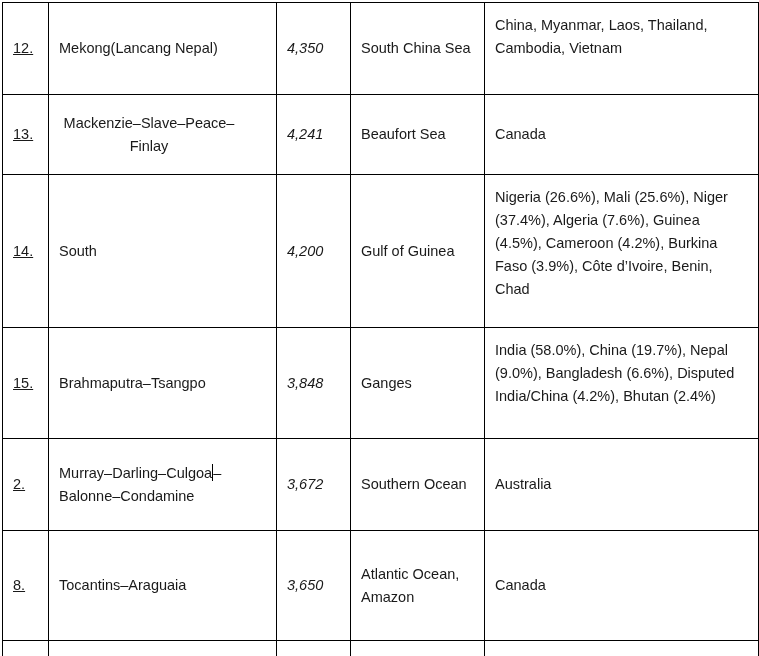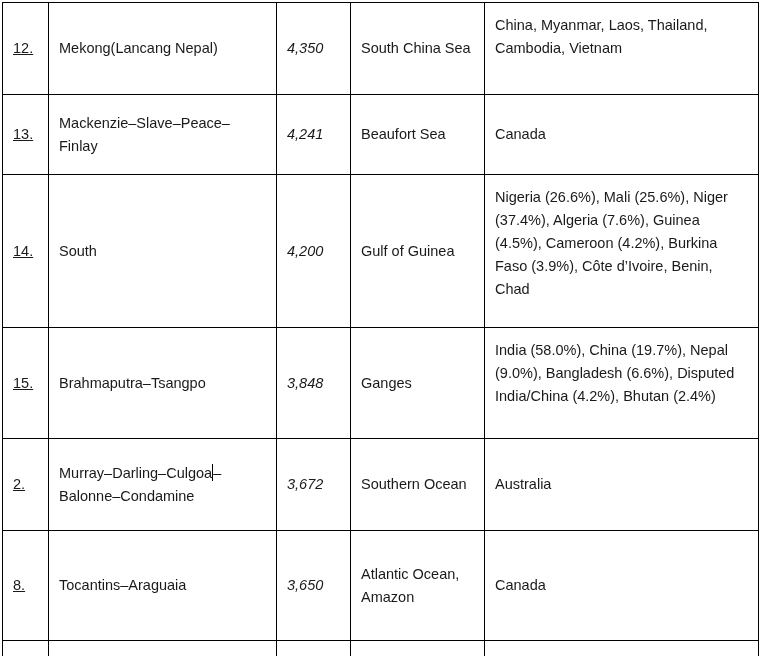--- a/index.html
+++ b/index.html
@@ -26,21 +26,21 @@
       <tr class="r12">
     <td class="c0">12.</td>
     <td class="c1">Mekong(Lancang Nepal)</td>
     <td class="c2">4,350</td>
     <td class="c3">South China Sea</td>
     <td class="c4 top">China, Myanmar, Laos, Thailand, Cambodia, Vietnam</td>
   </tr>
   <tr class="r13">
     <td class="c0">13.</td>
     <td class="c1">
-          <span style="display:block;width:180px;">Mackenzie–Slave–Peace–Finlay</span>
+          <span style="display:block;width:180px;text-align:center;">Mackenzie–Slave–Peace–Finlay</span>
         </td>
     <td class="c2">4,241</td>
     <td class="c3">Beaufort Sea</td>
     <td class="c4">Canada</td>
   </tr>
   <tr class="r14">
     <td class="c0">14.</td>
     <td class="c1">South</td>
     <td class="c2">4,200</td>
     <td class="c3">Gulf of Guinea</td>

